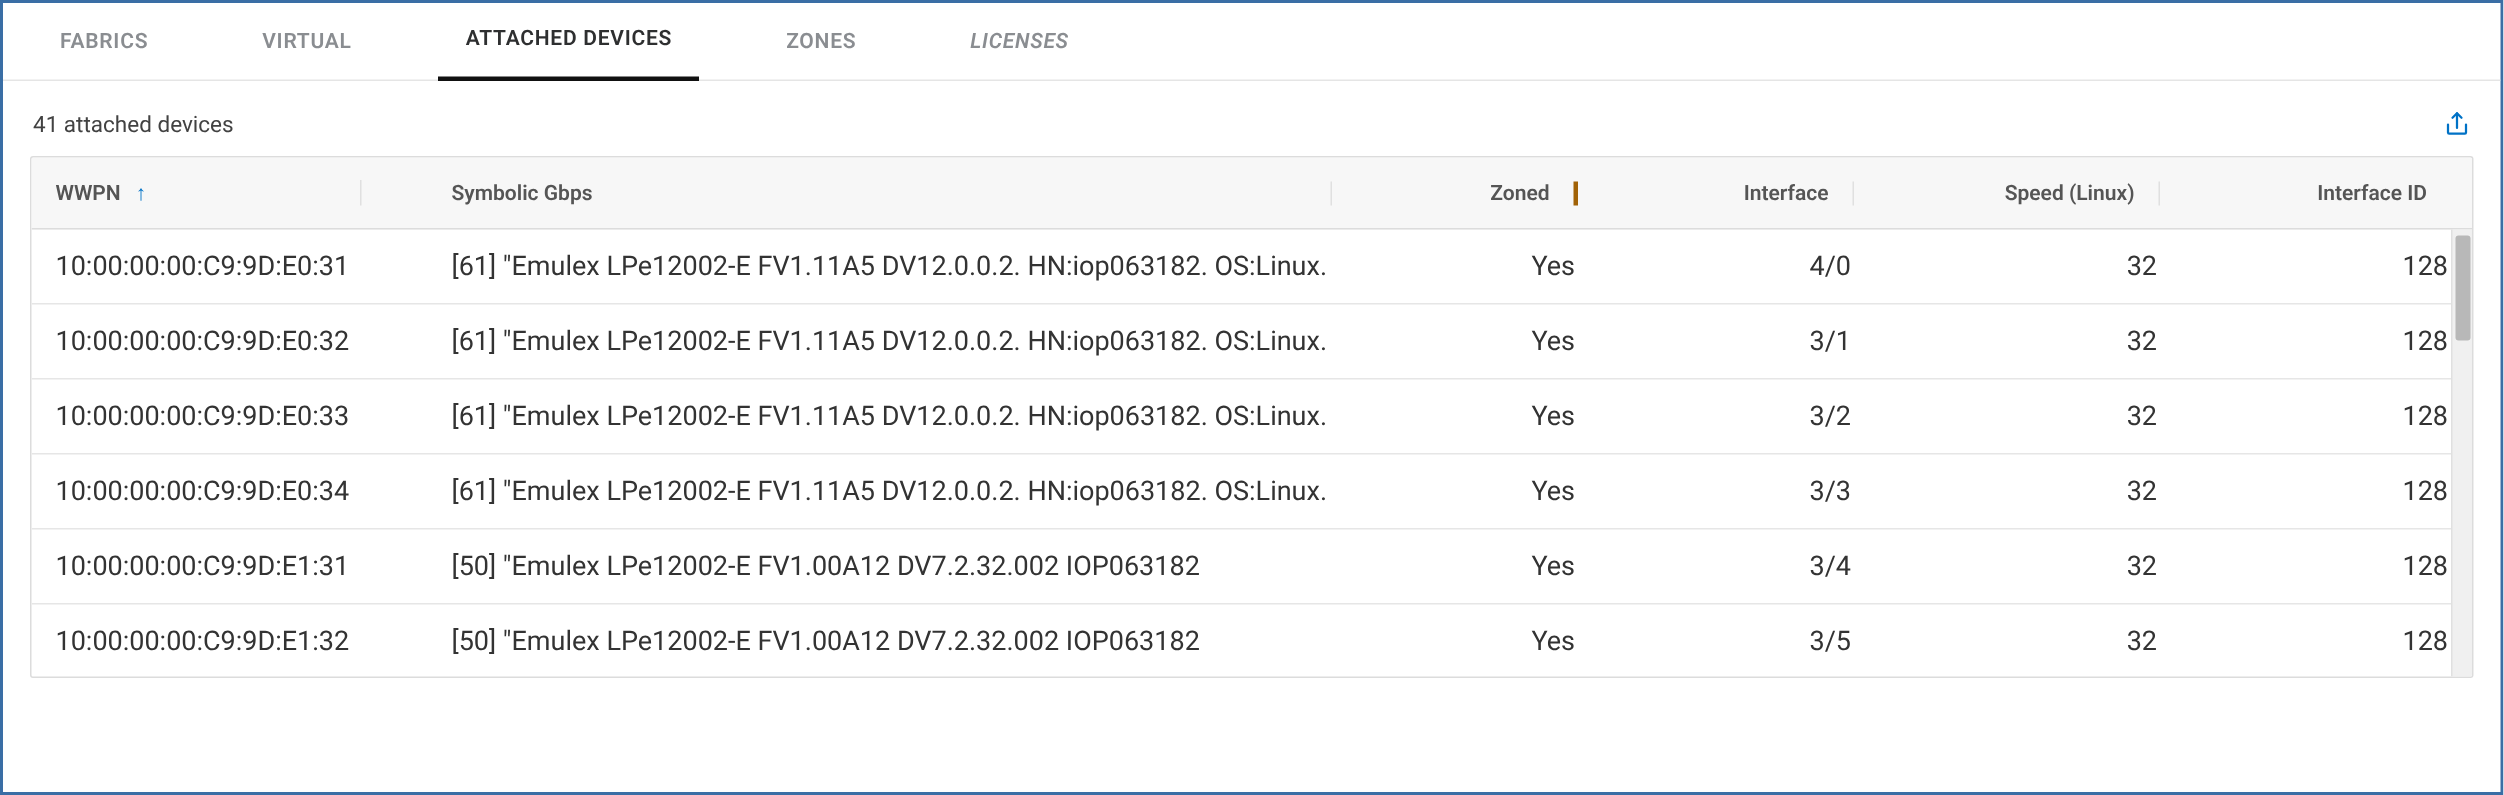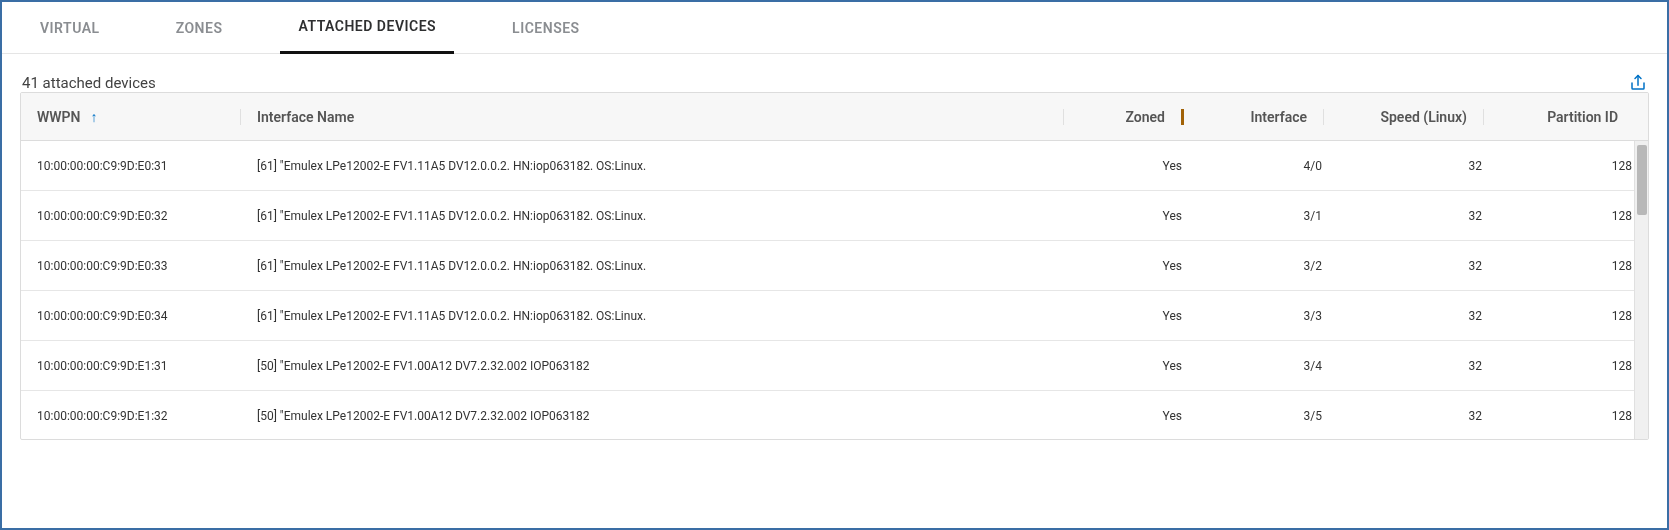--- a/index.html
+++ b/index.html
@@ -34,21 +34,21 @@
     color: #8a8d91;
     padding: 0 18px;
     margin-right: 40px;
     height: 52px;
     display: inline-flex;
     align-items: center;
     cursor: pointer;
     position: relative;
     white-space: nowrap;
   }
-  .tab:last-child { margin-right: 0; }
+  .tab:last-child { margin-right: 0; font-style: italic; }
   .tab.active {
     color: #2e2f30;
     border-bottom: 3px solid #111;
   }
   .badge-error {
     display: inline-flex;
     align-items: center;
     justify-content: center;
     width: 16px;
     height: 16px;
@@ -62,21 +62,21 @@
   }
 
   
   .content {
     padding: 20px 18px 0 18px;
   }
   .summary-row {
     display: flex;
     justify-content: space-between;
     align-items: center;
-    margin-bottom: 0;
+    margin-bottom: 12px;
     padding: 0 2px;
   }
   .summary-text {
     font-size: 15px;
     color: #424242;
   }
   .export-icon {
     width: 18px;
     height: 18px;
     cursor: pointer;
@@ -88,20 +88,21 @@
   .table-shell {
     border: 1px solid #dcdcdc;
     border-radius: 2px;
     overflow: hidden;
     position: relative;
   }
   .table-header, .table-row {
     display: flex;
     align-items: center;
     width: 100%;
+    gap: 44px;
   }
   .table-header {
     background: #f7f7f7;
     height: 48px;
     border-bottom: 1px solid #dcdcdc;
     font-weight: 600;
     color: #555;
     padding-right: 14px; 
   }
   .col {
@@ -132,21 +133,21 @@
     position: relative;
     height: 298px; 
   }
   .table-body {
     overflow: hidden;
     height: 100%;
   }
   .table-row {
     height: 50px;
     border-bottom: 1px solid #e6e6e6;
-    font-size: 12px;
+    font-size: 18px;
     color: #333;
     text-align: right;
   }
   .table-row .col-wwpn { color: #333; }
   .table-row .col-name { color: #333; }
 
   
   .scrollbar-track {
     position: absolute;
     top: 0;
@@ -166,27 +167,30 @@
     border-radius: 2px;
   }
 </style>
 </head>
 <body>
 
 <div class="frame">
 
   <div class="tabs">
     <div class="tab">
+      <span>FABRICS</span>
+    </div>
+    <div class="tab">
       <span>VIRTUAL</span>
-    </div>
-    <div class="tab">
-      <span>ZONES</span>
     </div>
     <div class="tab active">
       <span>ATTACHED DEVICES</span>
+    </div>
+    <div class="tab">
+      <span>ZONES</span>
     </div>
     <div class="tab">
       <span>LICENSES</span>
     </div>
   </div>
 
   <div class="content">
     <div class="summary-row">
       <div class="summary-text">41 attached devices</div>
       <div class="export-icon">
@@ -199,33 +203,33 @@
     </div>
 
     <div class="table-shell">
 
       <div class="table-header">
         <div class="col col-wwpn">
           <span>WWPN</span>
           <span class="sort-arrow">↑</span>
         </div>
         <div class="col col-name">
-          <span>Interface Name</span>
+          <span>Symbolic Gbps</span>
         </div>
         <div class="col col-zoned right">
           <span>Zoned</span>
         </div>
         <div class="col col-iface right">
           <span>Interface</span>
         </div>
         <div class="col col-speed right">
           <span>Speed (Linux)</span>
         </div>
         <div class="col col-pid right">
-          <span>Partition ID</span>
+          <span>Interface ID</span>
         </div>
       </div>
 
       <div class="table-body-wrapper">
         <div class="table-body">
 
           <div class="table-row">
             <div class="col col-wwpn">10:00:00:00:C9:9D:E0:31</div>
             <div class="col col-name">[61] "Emulex LPe12002-E FV1.11A5 DV12.0.0.2. HN:iop063182. OS:Linux.</div>
             <div class="col col-zoned right">Yes</div>

